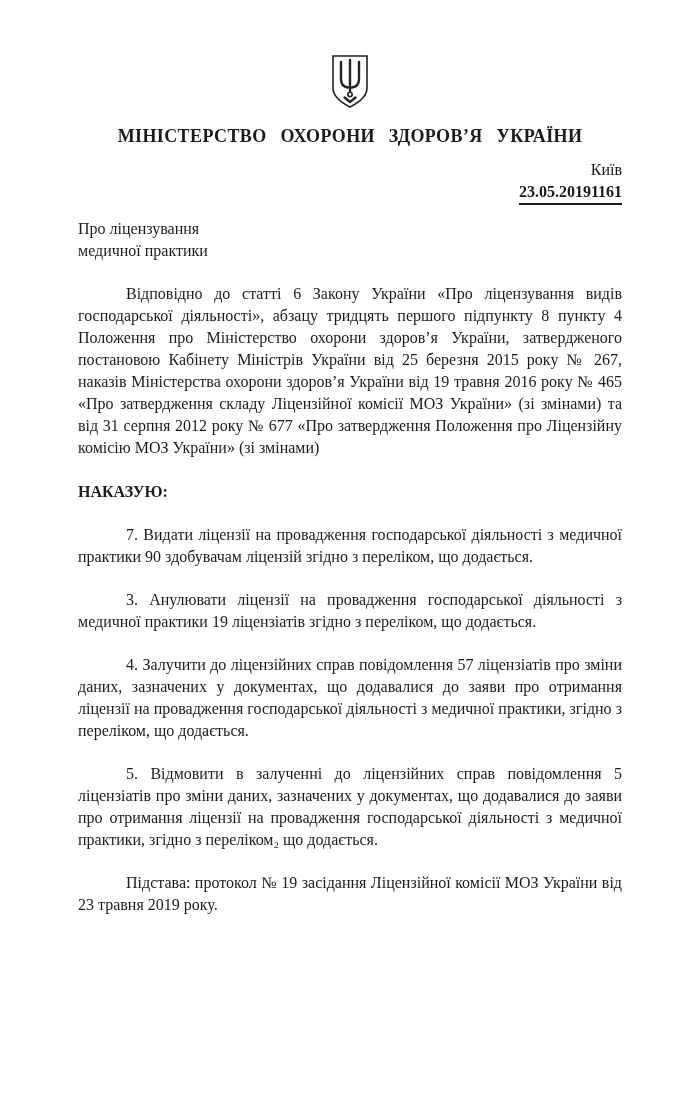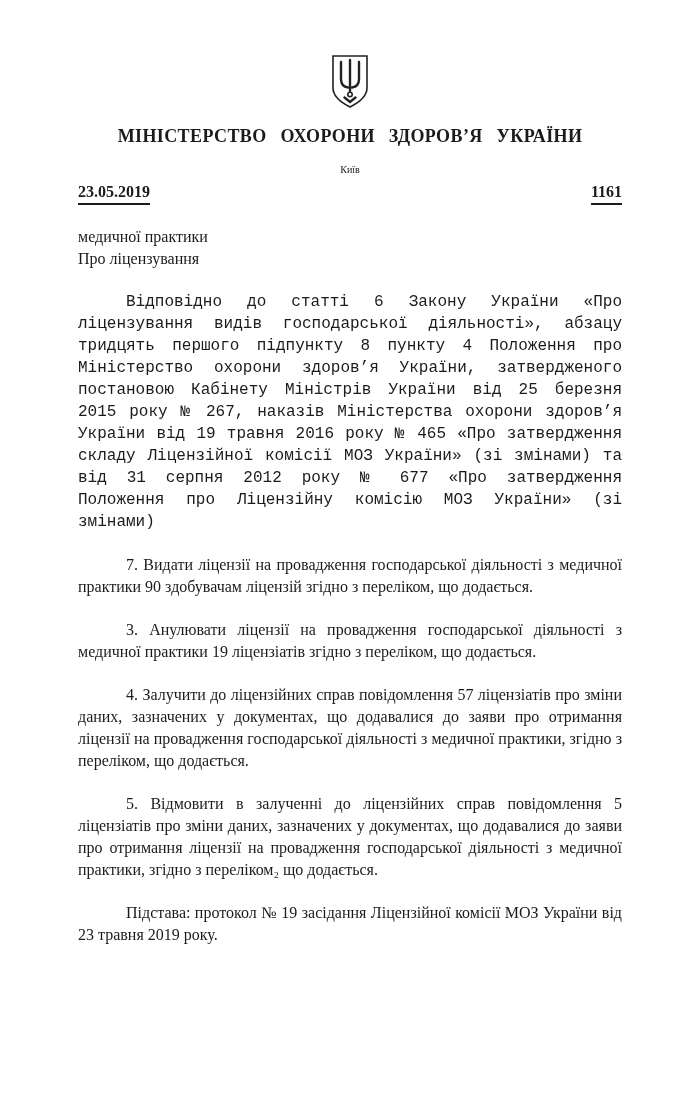--- a/index.html
+++ b/index.html
@@ -37,46 +37,45 @@
   }
   .doc-type {
     text-align: center;
     font-weight: bold;
     font-size: 17.5px;
     line-height: 20px;
     letter-spacing: 2px;
     margin-bottom: 17px;
   }
   .city {
-    text-align: center;
-    font-size: 10px;
+    text-align: right;
+    font-size: 16px;
     line-height: 14px;
     margin-bottom: 4px;
   }
   .date-row {
     display: flex;
-    justify-content: space-between;
+    justify-content: flex-end;
     align-items: baseline;
     font-weight: bold;
     font-size: 16px;
-    margin-bottom: 21px;
+    margin-bottom: 13px;
   }
   .date-row .ul {
     border-bottom: 2px solid #1b1b1b;
     padding-bottom: 0px;
   }
   .subject {
     margin-top: 9px;
   }
   .subject div { line-height: 22px; }
   .preamble {
     margin-top: 21px;
     text-align: justify;
     text-indent: 48px;
-    font-family: Liberation Mono, monospace;
   }
   .order-heading {
     margin-top: 22px;
     font-weight: bold;
   }
   .order-item {
     margin-top: 21px;
     text-align: justify;
     text-indent: 48px;
   }
@@ -110,26 +109,27 @@
 
 
   <div class="city">Київ</div>
 
   <div class="date-row">
     <span class="ul">23.05.2019</span>
     <span class="ul">1161</span>
   </div>
 
   <div class="subject">
+    <div>Про ліцензування</div>
     <div>медичної практики</div>
-    <div>Про ліцензування</div>
   </div>
 
   <div class="preamble">Відповідно до статті 6 Закону України «Про ліцензування видів господарської діяльності», абзацу тридцять першого підпункту 8 пункту 4 Положення про Міністерство охорони здоров’я України, затвердженого постановою Кабінету Міністрів України від 25 березня 2015 року № 267, наказів Міністерства охорони здоров’я України від 19 травня 2016 року № 465 «Про затвердження складу Ліцензійної комісії МОЗ України» (зі змінами) та від 31 серпня 2012 року № 677 «Про затвердження Положення про Ліцензійну комісію МОЗ України» (зі змінами)</div>
 
+  <div class="order-heading">НАКАЗУЮ:</div>
 
   <div class="order-item">7. Видати ліцензії на провадження господарської діяльності з медичної практики 90 здобувачам ліцензій згідно з переліком, що додається.</div>
   <div class="order-item">3. Анулювати ліцензії на провадження господарської діяльності з медичної практики 19 ліцензіатів згідно з переліком, що додається.</div>
   <div class="order-item">4. Залучити до ліцензійних справ повідомлення 57 ліцензіатів про зміни даних, зазначених у документах, що додавалися до заяви про отримання ліцензії на провадження господарської діяльності з медичної практики, згідно з переліком, що додається.</div>
   <div class="order-item">5. Відмовити в залученні до ліцензійних справ повідомлення 5 ліцензіатів про зміни даних, зазначених у документах, що додавалися до заяви про отримання ліцензії на провадження господарської діяльності з медичної практики, згідно з переліком₂ що додається.</div>
 
   <div class="basis">Підстава: протокол № 19 засідання Ліцензійної комісії МОЗ України від 23 травня 2019 року.</div>
 
 </div>
 

